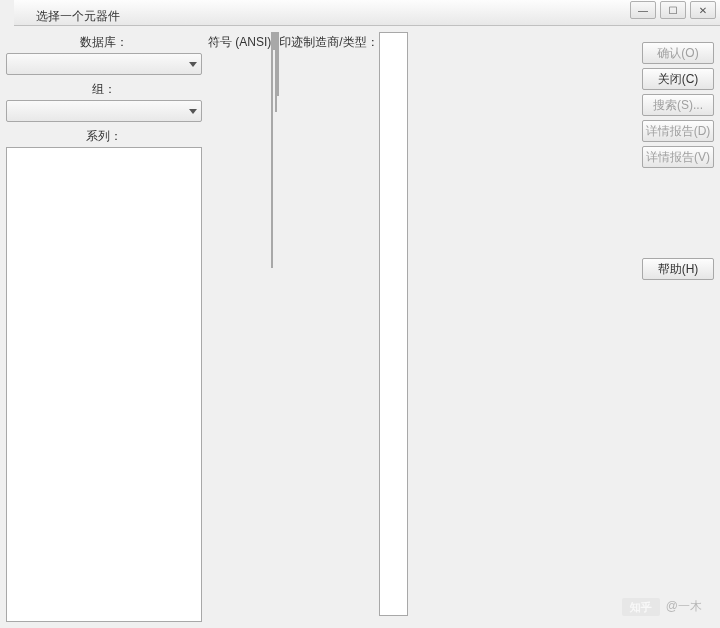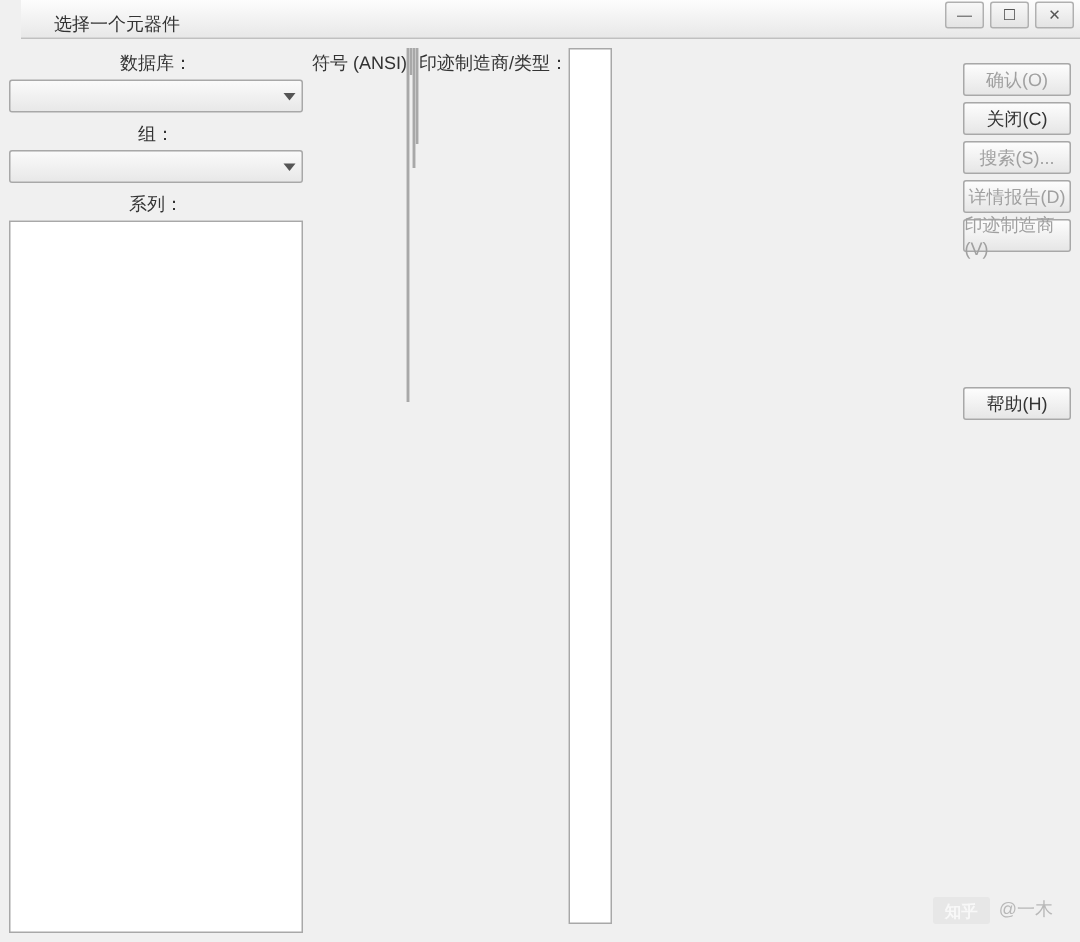--- a/index.html
+++ b/index.html
@@ -212,21 +212,21 @@
 
     <div class="lbl">印迹制造商/类型：</div>
     <div class="small-panel" style="flex:1"></div>
   </div>
 
   <div class="col-buttons">
     <div class="btn disabled">确认(O)</div>
     <div class="btn">关闭(C)</div>
     <div class="btn disabled">搜索(S)...</div>
     <div class="btn disabled">详情报告(D)</div>
-    <div class="btn disabled">印迹制造商(V)</div>
+    <div class="btn disabled">详情报告(V)</div>
     <div style="height:82px"></div>
     <div class="btn">帮助(H)</div>
   </div>
 
 </div>
 
 <div class="watermark">
   <span class="zhihu-logo">知乎</span>
   <span>@一木</span>
 </div>

